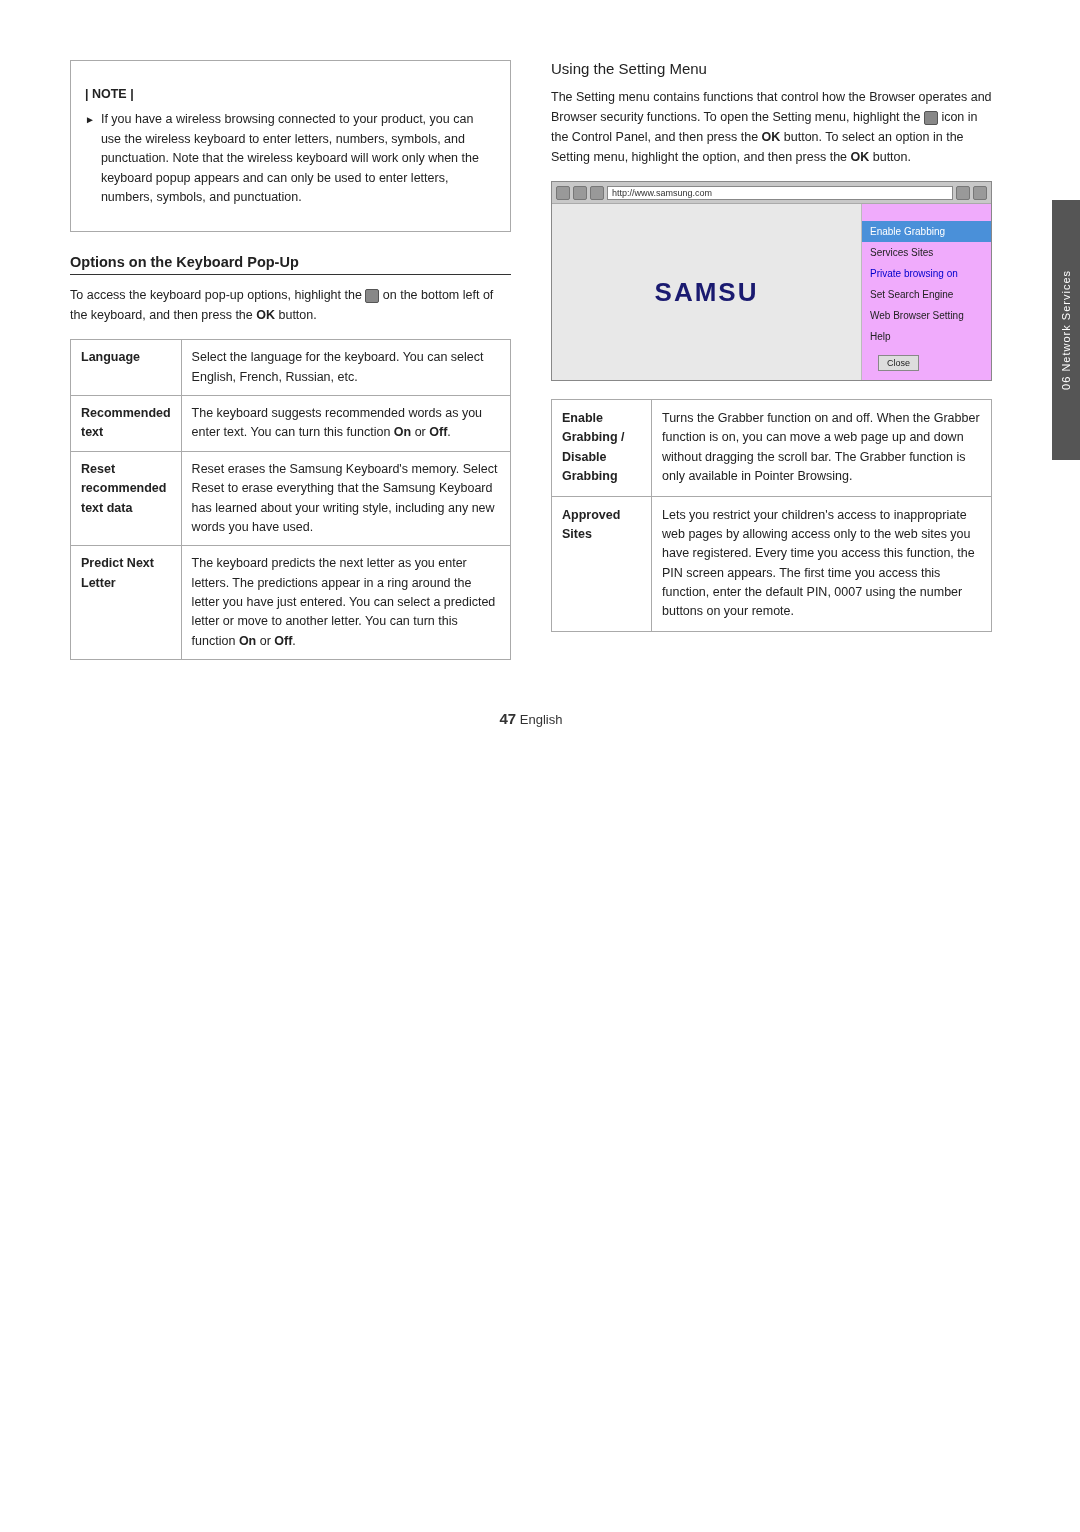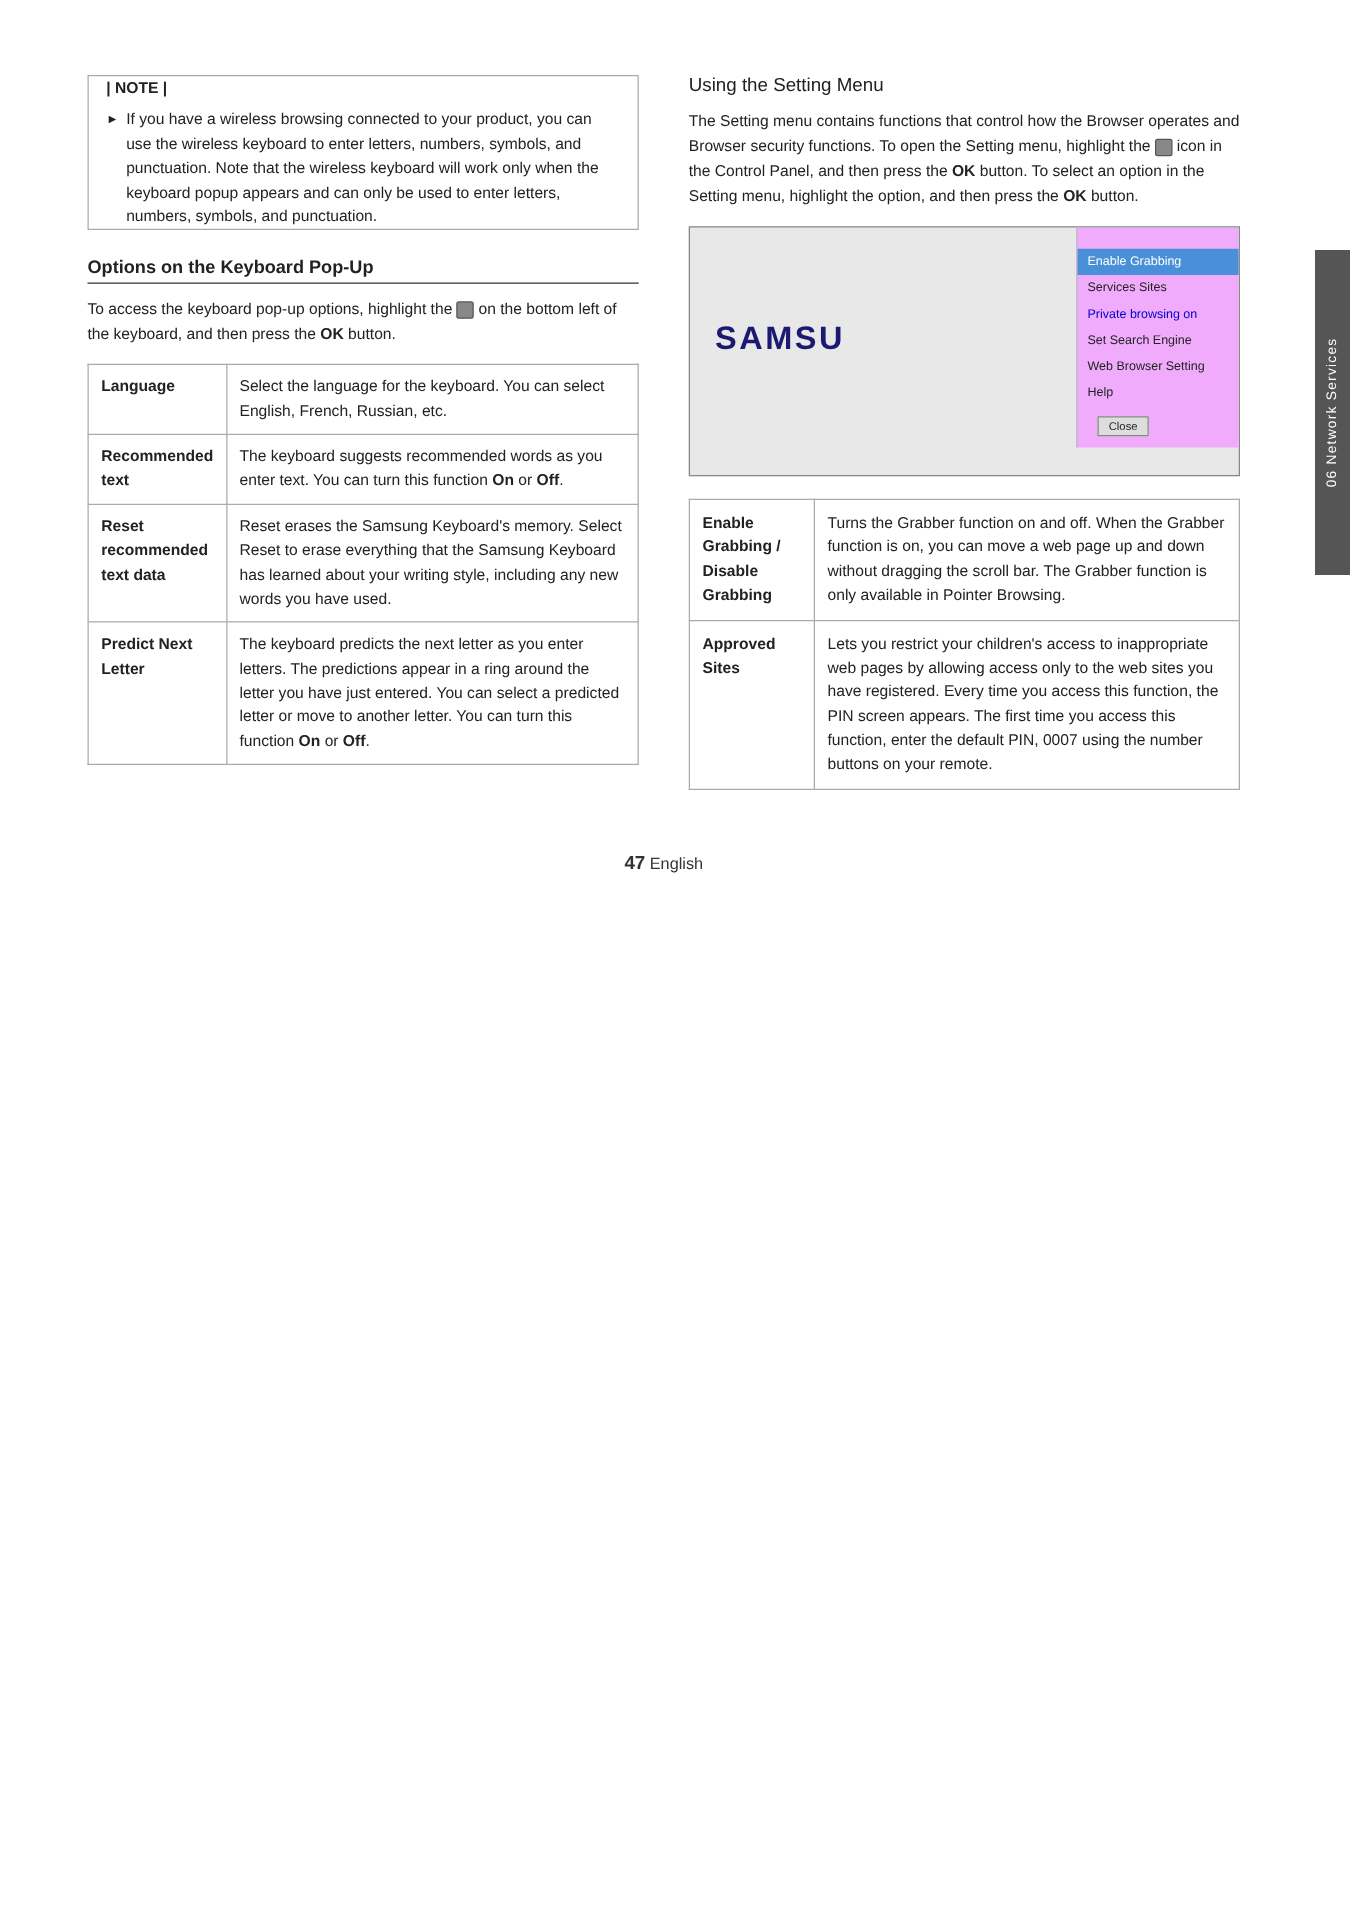--- a/index.html
+++ b/index.html
@@ -61,21 +61,21 @@
       margin-bottom: 30px;
     }
 
     
     .left-col {}
     .right-col {}
 
     
     .note-box {
       border: 1px solid #aaa;
-      padding: 0 14px;
+      padding: 24px 14px;
       margin-bottom: 22px;
       font-size: 12.5px;
       line-height: 1.55;
     }
     .note-title {
       font-size: 12.5px;
       margin-bottom: 6px;
       font-weight: normal;
     }
     .note-bullet {
@@ -176,25 +176,25 @@
       color: #333;
     }
     .browser-body {
       display: flex;
       height: calc(100% - 22px);
     }
     .browser-main {
       flex: 1;
       display: flex;
       align-items: center;
+      justify-content: center;
       font-size: 28px;
       font-weight: bold;
       color: #1a1a70;
       letter-spacing: 2px;
-      margin-left: 20px;
     }
     .browser-menu {
       width: 130px;
       background: #f0abfc;
       border-left: 1px solid #bbb;
       padding: 17px 0;
       font-size: 10px;
     }
     .browser-menu-item {
       padding: 3px 8px;
@@ -308,20 +308,30 @@
 
       <div class="right-col right-layout">
 
         <div class="setting-heading">Using the Setting Menu</div>
 
         <p class="setting-text">
           The Setting menu contains functions that control how the Browser operates and Browser security functions. To open the Setting menu, highlight the <span style="display:inline-block;width:14px;height:14px;background:#888;border:1px solid #555;vertical-align:middle;border-radius:2px;"></span> icon in the Control Panel, and then press the <span class="bold">OK</span> button. To select an option in the Setting menu, highlight the option, and then press the <span class="bold">OK</span> button.
         </p>
 
         <div class="browser-mockup">
+          <div class="browser-toolbar">
+            <span class="browser-btn"></span>
+            <span class="browser-btn"></span>
+            <span class="browser-btn"></span>
+            <div class="browser-addr">
+              <span>http://www.samsung.com</span>
+            </div>
+            <span class="browser-btn"></span>
+            <span class="browser-btn"></span>
+          </div>
           <div class="browser-body">
             <div class="browser-main">
               <span style="font-family: Arial Black, Arial, sans-serif; font-size: 26px; font-weight: 900; color: #1a1a70;">SAMSU</span>
             </div>
             <div class="browser-menu">
               <div class="browser-menu-item highlighted">Enable Grabbing</div>
               <div class="browser-menu-item">Services Sites</div>
               <div class="browser-menu-item selected">Private browsing on</div>
               <div class="browser-menu-item">Set Search Engine</div>
               <div class="browser-menu-item">Web Browser Setting</div>

